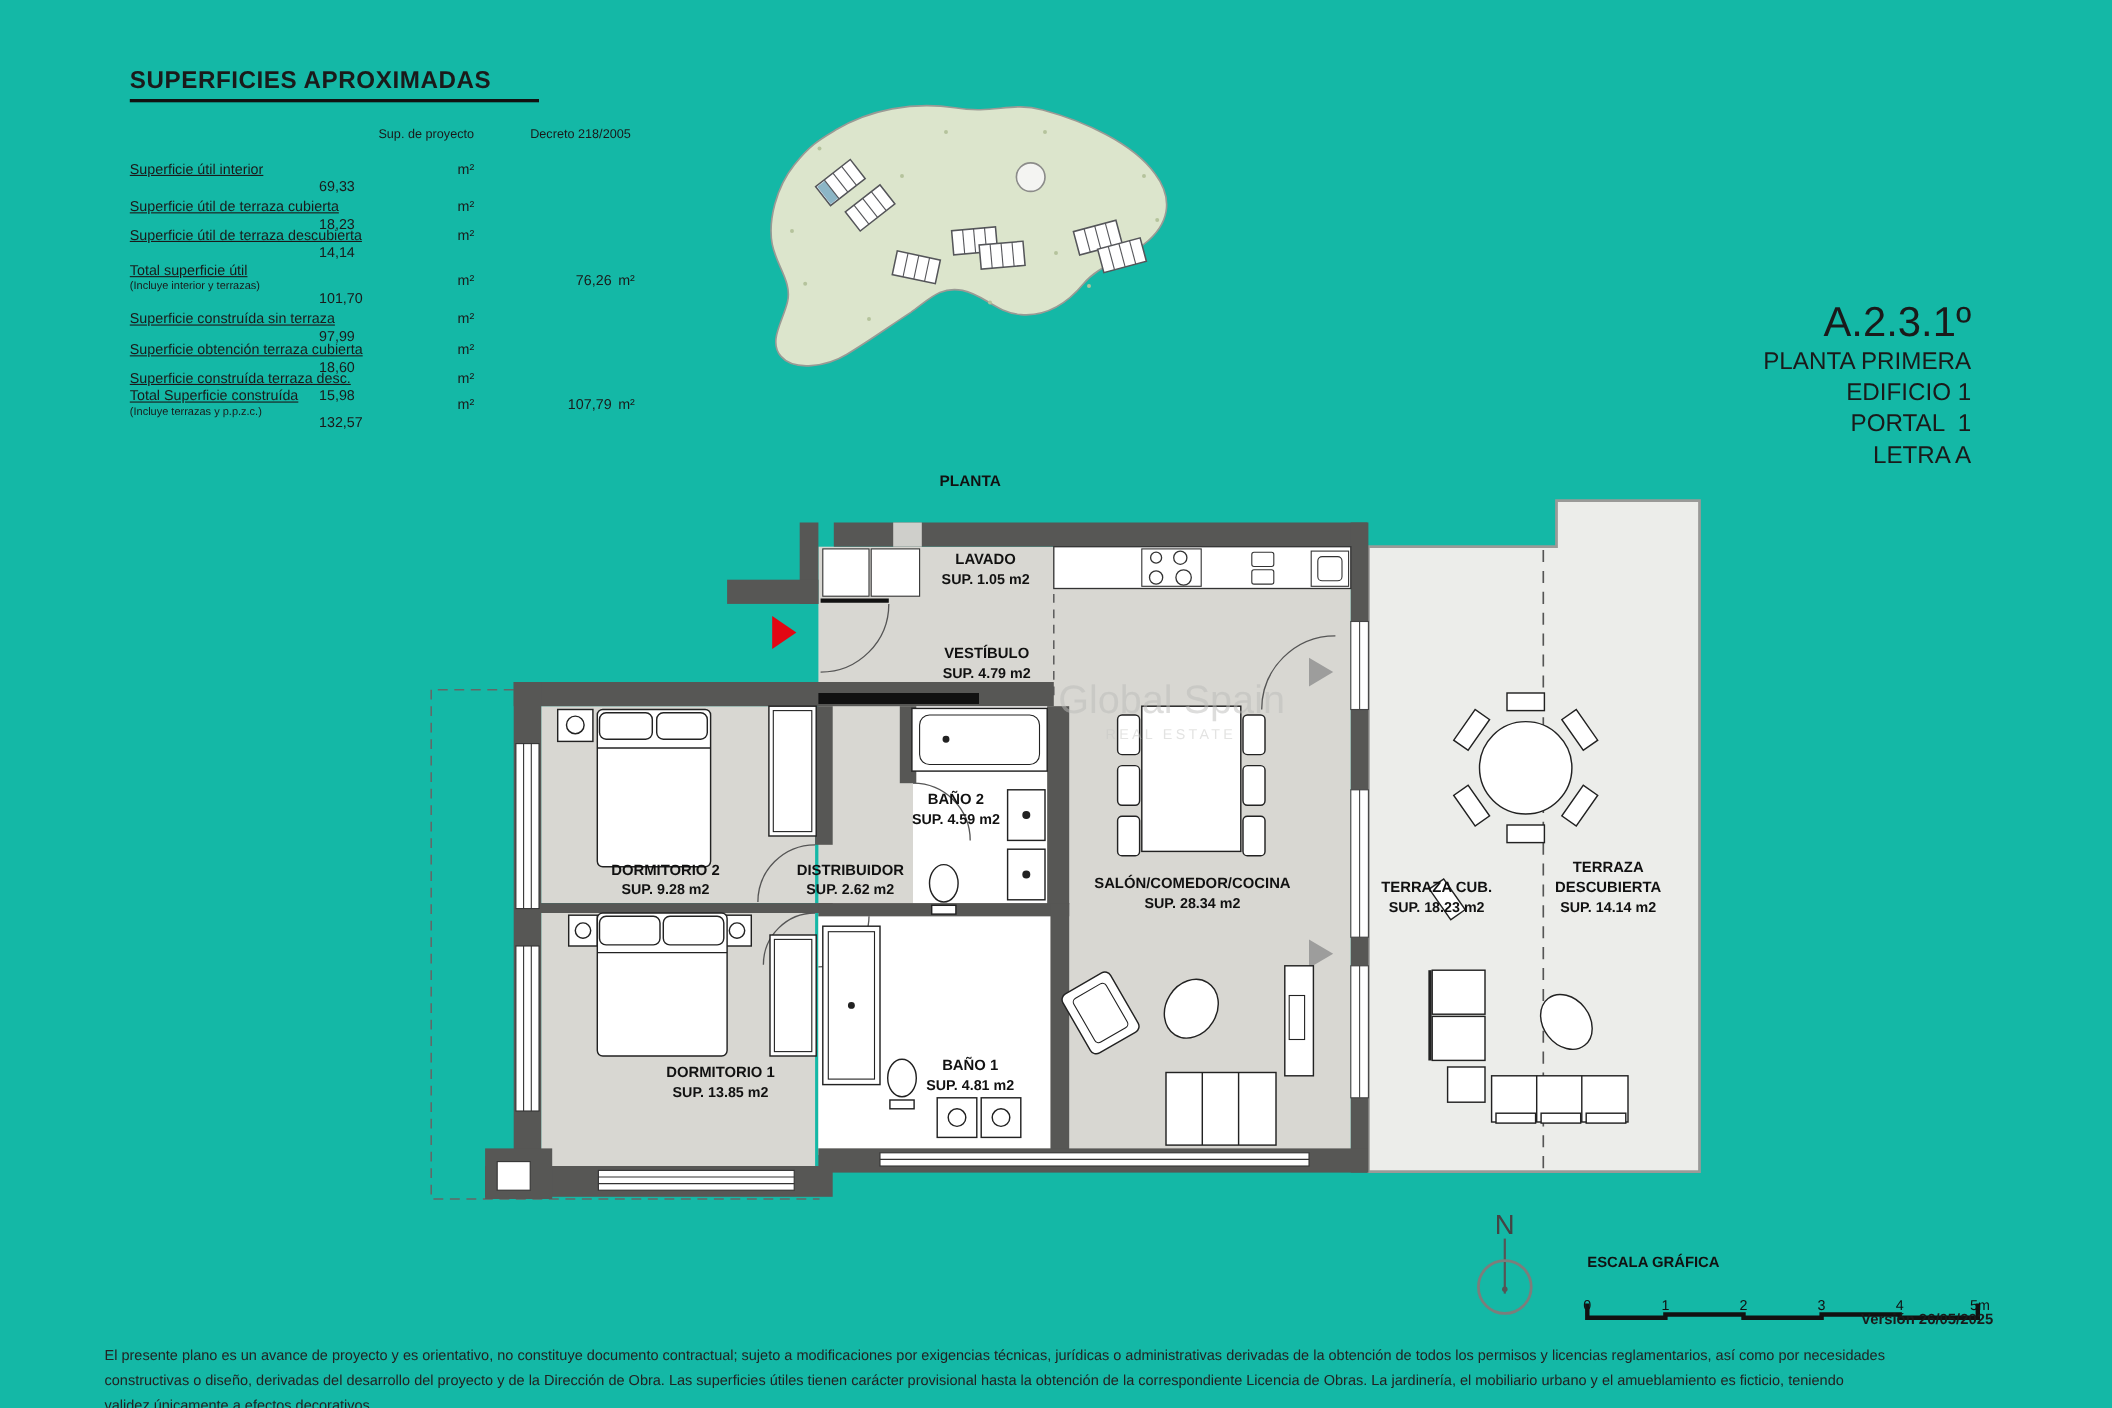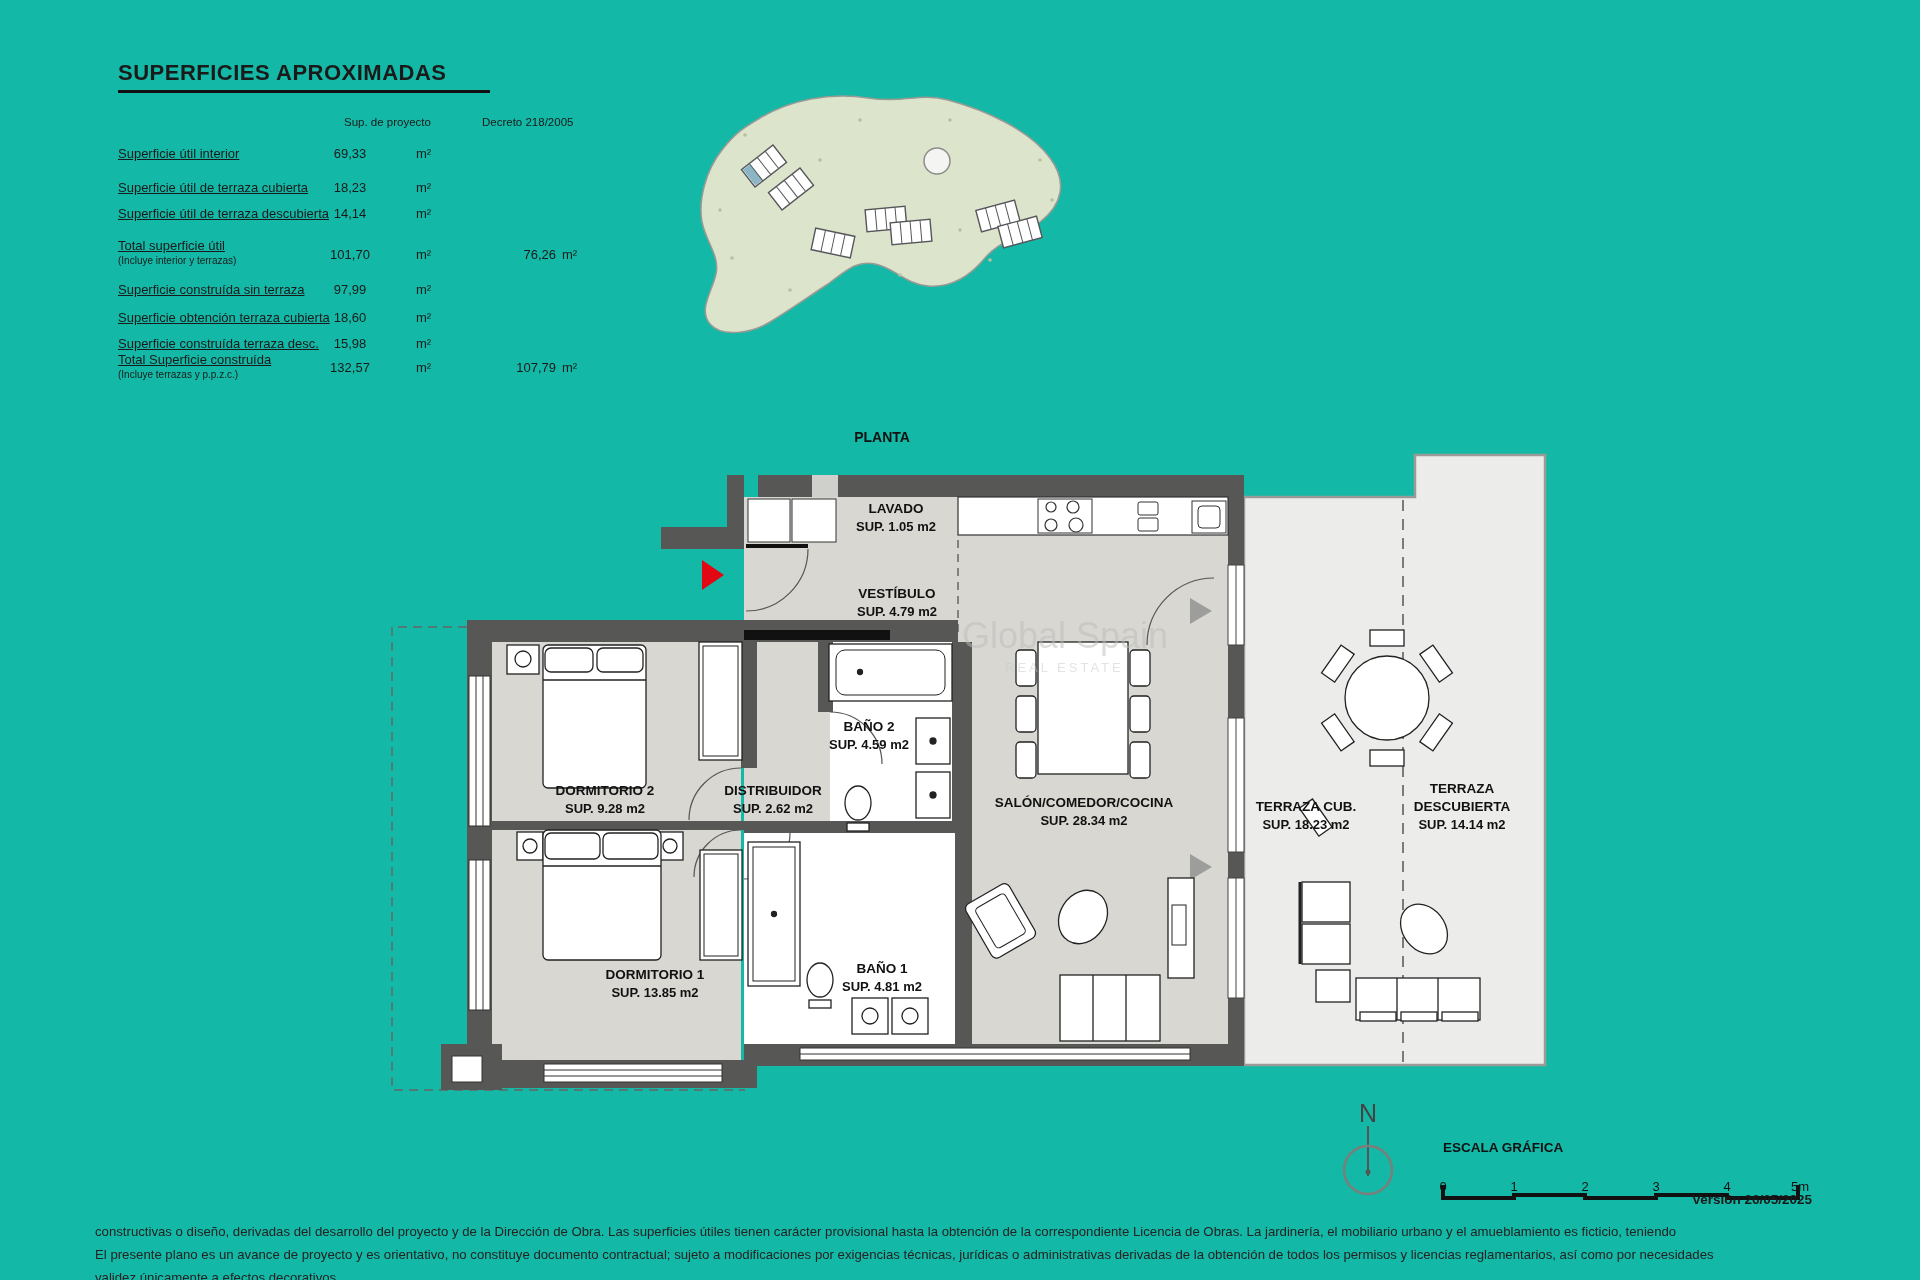--- a/index.html
+++ b/index.html
@@ -8,21 +8,21 @@
   
   #surf{position:absolute;left:118px;top:60px;width:500px;}
   #surf .title{font-size:22px;font-weight:700;letter-spacing:.5px;border-bottom:3px solid #111;
                padding-bottom:4px;width:372px;white-space:nowrap;}
   #surf .hdr{position:absolute;top:56px;font-size:11.5px;white-space:nowrap;text-align:right;}
   #surf .hdr.c1{left:226px;}
   #surf .hdr.c2{left:364px;}
   .trow{position:absolute;left:0;width:500px;font-size:13px;white-space:nowrap;}
   .trow .lbl{position:absolute;left:0;top:0;text-decoration:underline;}
   .trow .sub{position:absolute;left:0;top:17px;font-size:10px;}
-  .trow .v1{position:absolute;width:120px;left:172px;text-align:center;}
+  .trow .v1{position:absolute;width:120px;left:172px;text-align:left;margin-top:16px;}
   .trow .u1{position:absolute;left:298px;}
   .trow .v2{position:absolute;width:120px;left:318px;text-align:right;}
   .trow .u2{position:absolute;left:444px;}
   
   #tblock{position:absolute;right:128px;top:272px;text-align:right;}
   #tblock .code{font-size:38px;line-height:42px;white-space:pre;}
   #tblock .ln{font-size:22px;line-height:28.5px;white-space:pre;}
   
   #version{position:absolute;right:108px;top:1192px;font-size:13.5px;font-weight:600;}
   #disc{position:absolute;left:95px;top:1220px;width:1760px;font-size:13.2px;line-height:23px;color:#222;}
@@ -83,20 +83,27 @@
     <div class="trow" style="top:292px">
       <span class="lbl">Total Superficie construída</span>
       <span class="sub">(Incluye terrazas y p.p.z.c.)</span>
       <span class="v1" style="top:8px">132,57</span>
       <span class="u1" style="top:8px">m²</span>
       <span class="v2" style="top:8px">107,79</span>
       <span class="u2" style="top:8px">m²</span>
     </div>
   </div>
 
+  <div id="tblock">
+    <div class="code">A.2.3.1º</div>
+    <div class="ln">PLANTA PRIMERA</div>
+    <div class="ln">EDIFICIO 1</div>
+    <div class="ln">PORTAL  1</div>
+    <div class="ln">LETRA A</div>
+  </div>
 
   <svg style="left:660px;top:75px" width="440" height="280" viewBox="660 75 440 280">
     <path d="M760,118 C790,100 830,92 868,98 C905,104 918,92 948,100 C985,110 1030,130 1050,158
          C1068,182 1062,205 1040,222 C1018,238 998,242 985,258 C970,276 952,288 928,286
          C905,284 895,268 875,264 C855,260 845,272 828,284 C808,297 790,310 770,322
          C752,333 722,338 710,324 C698,310 712,292 716,274 C720,256 706,242 702,222
          C698,200 706,170 722,150 C736,132 745,127 760,118 Z" fill="#dce5cc" stroke="#9a9a95" stroke-width="1.5"></path>
     <g fill="#b5c39c">
       <circle cx="720" cy="210" r="1.8"></circle>
         <circle cx="745" cy="135" r="1.8"></circle>
@@ -401,18 +408,18 @@
       <text x="1585" y="1191" text-anchor="middle">2</text>
       <text x="1656" y="1191" text-anchor="middle">3</text>
       <text x="1727" y="1191" text-anchor="middle">4</text>
       <text x="1800" y="1191" text-anchor="middle">5m</text>
     </g>
     <path d="M1443,1186 V1199 H1514 V1196 H1585 V1199 H1656 V1196 H1727 V1199 H1798 V1186" fill="none" stroke="#111" stroke-width="4" transform="translate(0,-1)"></path>
   </svg>
 
   <div id="version">Versión 26/05/2025</div>
   <div id="disc">
+    <div>El presente plano es un avance de proyecto y es orientativo, no constituye documento contractual; sujeto a modificaciones por exigencias técnicas, jurídicas o administrativas derivadas de la obtención de todos los permisos y licencias reglamentarios, así como por necesidades</div>
     <div>constructivas o diseño, derivadas del desarrollo del proyecto y de la Dirección de Obra. Las superficies útiles tienen carácter provisional hasta la obtención de la correspondiente Licencia de Obras. La jardinería, el mobiliario urbano y el amueblamiento es ficticio, teniendo</div>
-    <div>El presente plano es un avance de proyecto y es orientativo, no constituye documento contractual; sujeto a modificaciones por exigencias técnicas, jurídicas o administrativas derivadas de la obtención de todos los permisos y licencias reglamentarios, así como por necesidades</div>
     <div>validez únicamente a efectos decorativos.</div>
   </div>
 
 </div>
 
 </body></html>

